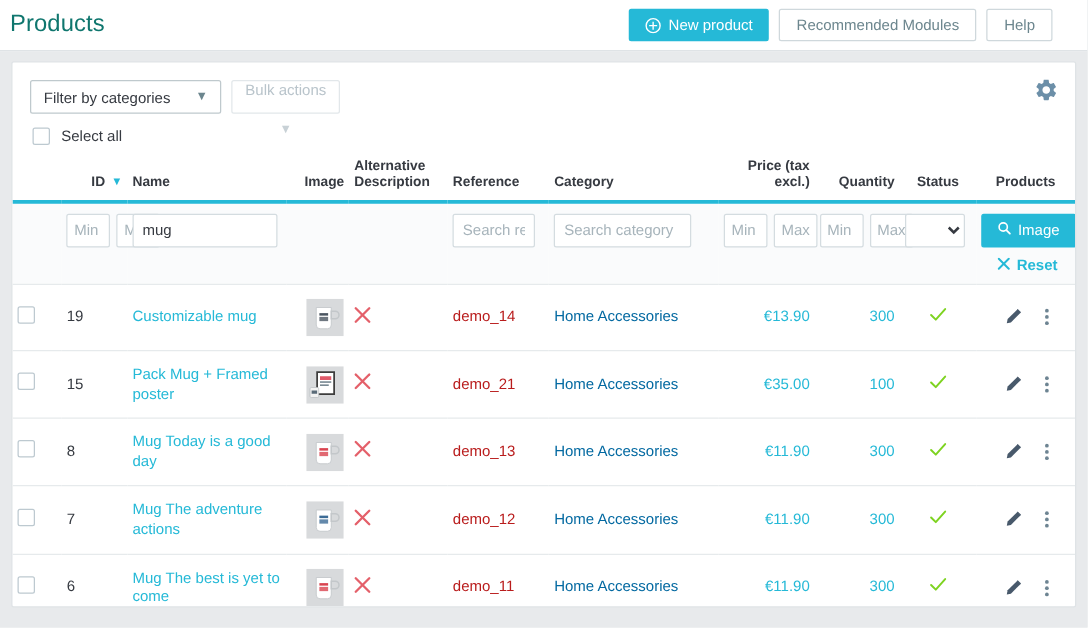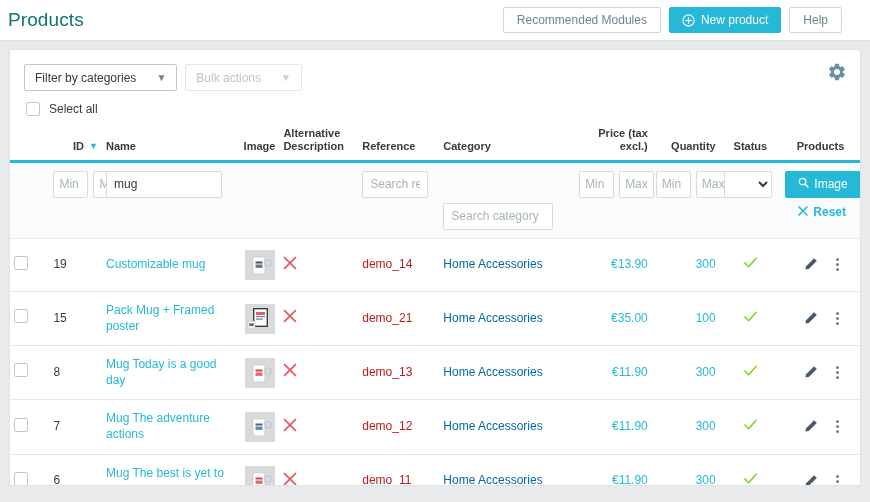--- a/index.html
+++ b/index.html
@@ -102,20 +102,21 @@
     padding: 0 10px;
     gap: 20px;
     color: #363a41;
     font-size: 12px;
     cursor: pointer;
   }
   .select-box.disabled {
     border-color: #e2e7ea;
     color: #b9c4cb;
     cursor: default;
+    flex-direction: column;
   }
   .select-box .chev {
     font-size: 10px;
     color: #6c868e;
     line-height: 1;
   }
   .select-box.disabled .chev { color: #c8d1d6; }
   .gear-btn {
     position: absolute;
     right: 14px;
@@ -203,21 +204,21 @@
     background: #fff;
     padding: 0 7px;
     color: #363a41;
     outline: none;
   }
   .inp::placeholder { color: #a7b4bb; }
   .inp.minmax { width: 35px; padding: 0 5px; }
   .minmax-pair { display: flex; gap: 5px; }
   .inp.w-name { width: 116px; }
   .inp.w-ref  { width: 66px; }
-  .inp.w-cat  { width: 110px; margin-top: 32px; }
+  .inp.w-cat  { width: 110px; }
   .sel-stat {
     font-family: "Liberation Sans", sans-serif;
     font-size: 12px;
     height: 27px;
     width: 48px;
     border: 1px solid #d4dce0;
     border-radius: 2px;
     background: #fff;
     color: #363a41;
     outline: none;
@@ -301,32 +302,32 @@
     display: block;
   }
 </style>
 </head>
 <body>
 
 <div class="topbar">
   <h1 class="page-title">Products</h1>
 
   <div class="topbar-actions">
-    <button class="btn btn-outline">Recommended Modules</button>
-
     <button class="btn btn-primary">
       <span class="plus-circle">
         <svg width="13" height="13" viewBox="0 0 13 13">
           <circle cx="6.5" cy="6.5" r="5.6" fill="none" stroke="#ffffff" stroke-width="1.1"></circle>
           <line x1="6.5" y1="3.3" x2="6.5" y2="9.7" stroke="#ffffff" stroke-width="1.1"></line>
           <line x1="3.3" y1="6.5" x2="9.7" y2="6.5" stroke="#ffffff" stroke-width="1.1"></line>
         </svg>
       </span>
       <span>New product</span>
     </button>
+
+    <button class="btn btn-outline">Recommended Modules</button>
     <button class="btn btn-outline">Help</button>
   </div>
 </div>
 
 <div class="page">
   <div class="card">
 
     <div class="filter-bar">
       <div class="select-box">
         <span>Filter by categories</span>

